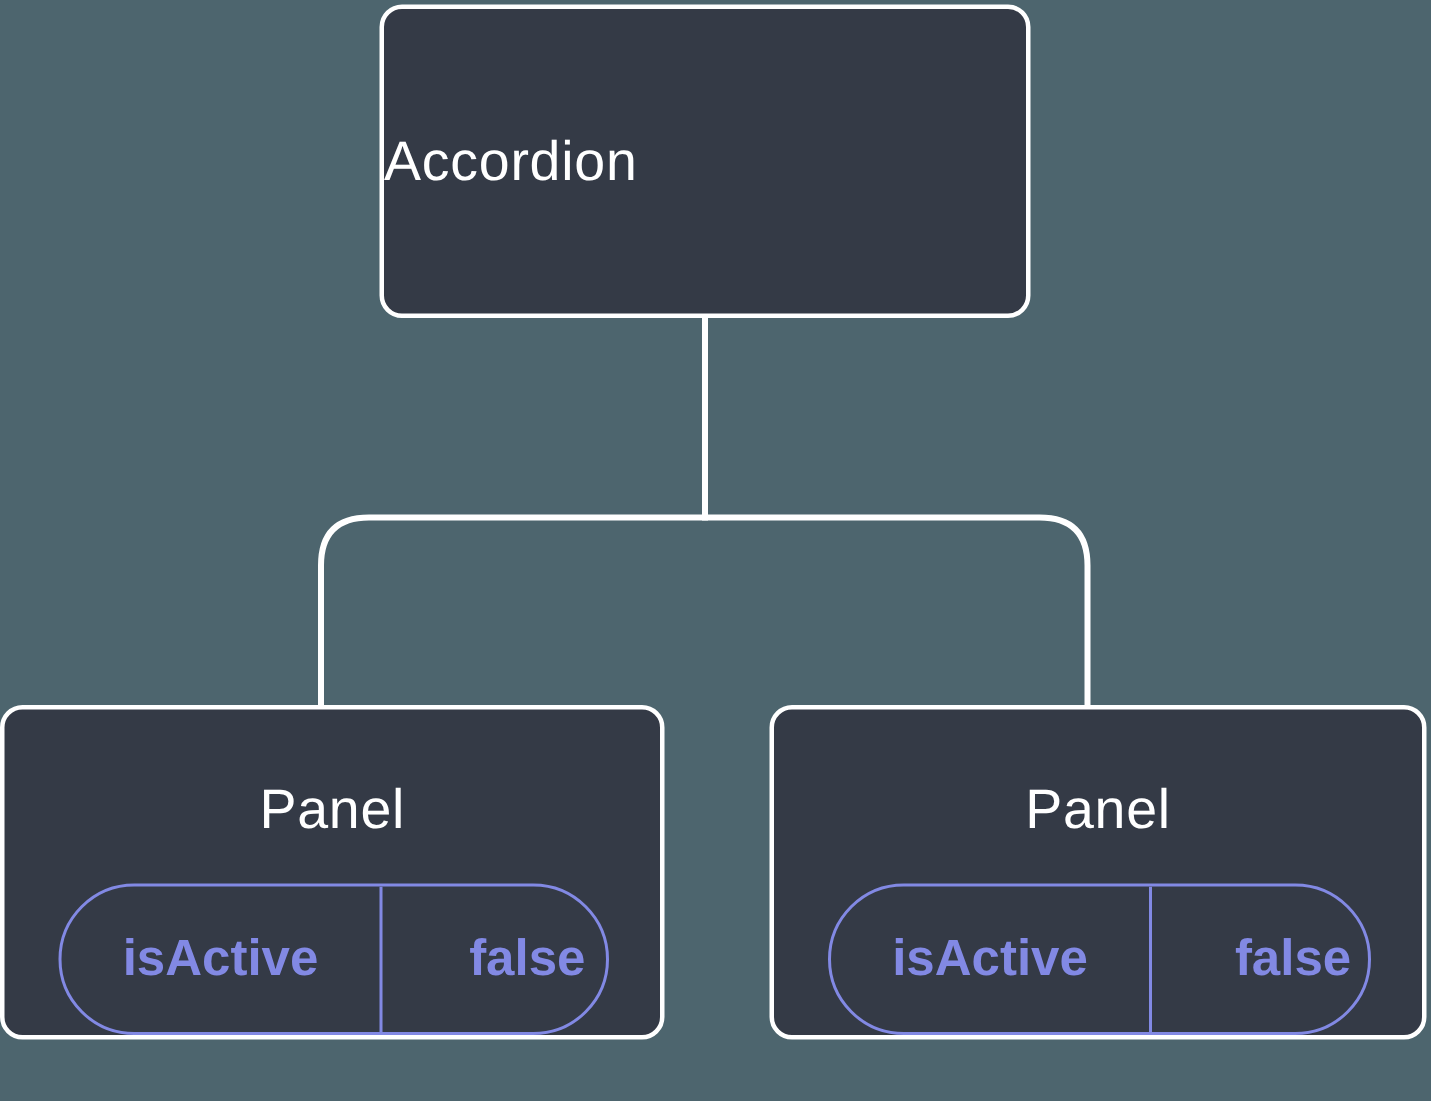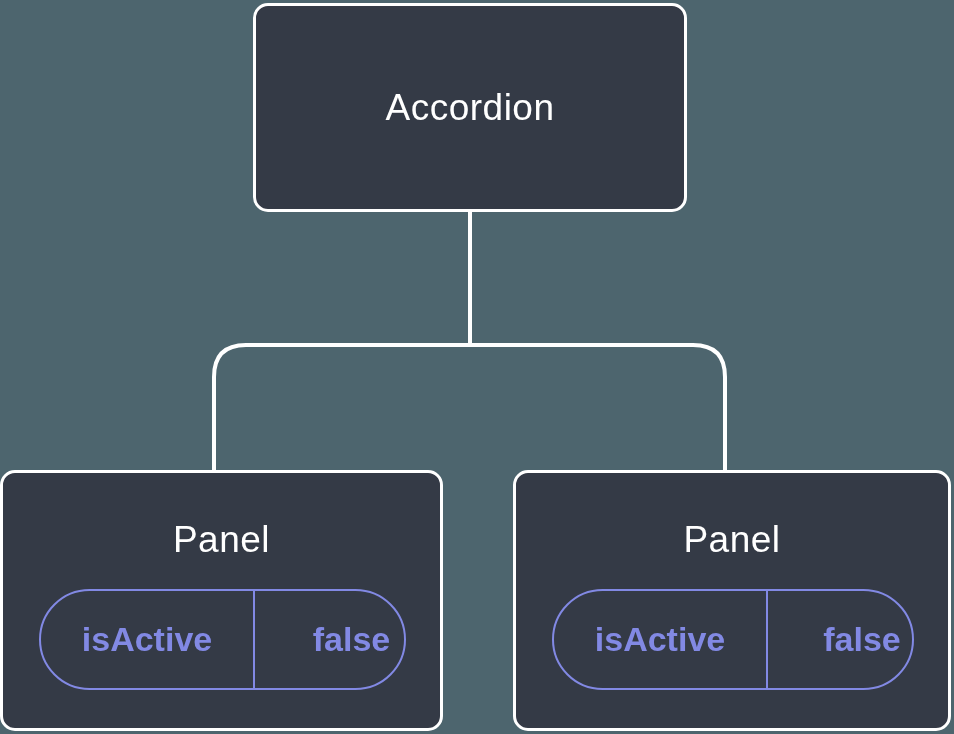--- a/index.html
+++ b/index.html
@@ -29,31 +29,30 @@
     position: absolute;
     background: var(--node-fill);
     border: 3px solid var(--node-border);
     border-radius: 15px;
   }
   .node-root {
     left: 253px; top: 3px;
     width: 434px; height: 209px;
     display: flex;
     align-items: center;
-    justify-content: center;
   }
   .node-label {
     color: var(--text);
     font-size: 37px;
     font-weight: 500;
     letter-spacing: 0.5px;
   }
   .node-panel {
     top: 470px;
-    height: 261px;
+    height: 223px;
   }
   .node-panel.left  { left: 0px;   width: 443px; }
   .node-panel.right { left: 513px; width: 438px; }
   .panel-label {
     position: absolute;
     top: 46px; left: 0; right: 0;
     text-align: center;
     color: var(--text);
     font-size: 37px;
     font-weight: 500;

